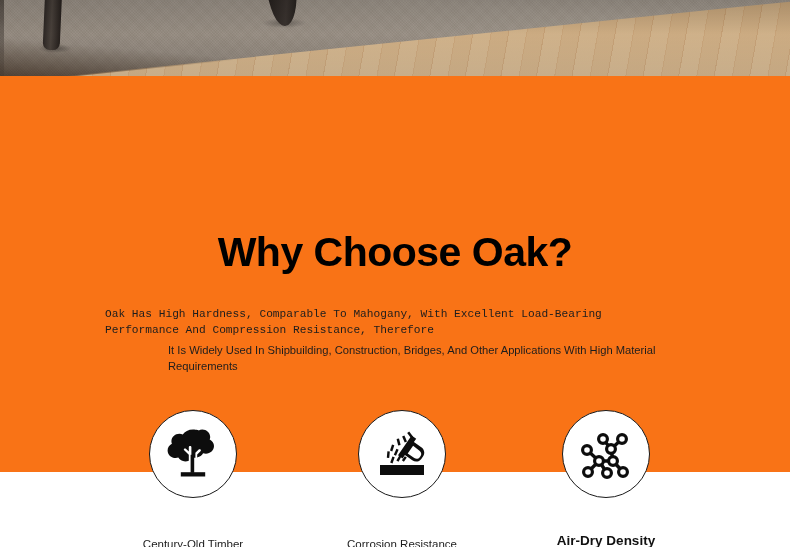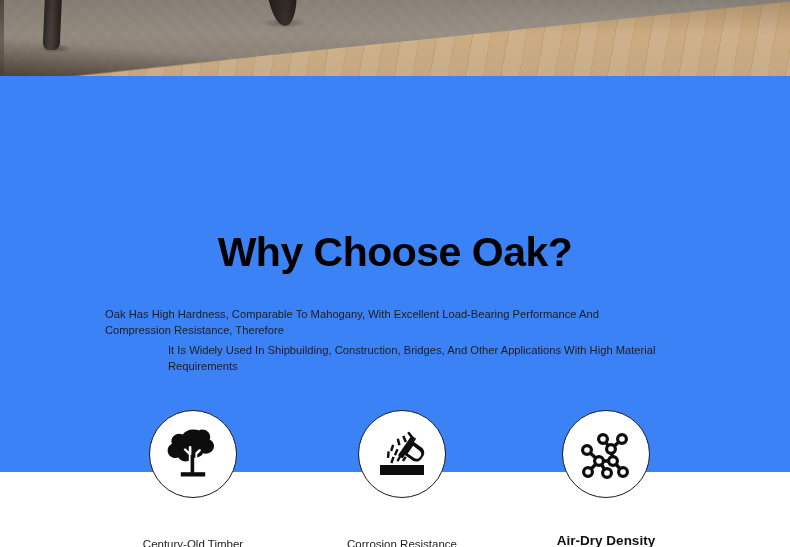--- a/index.html
+++ b/index.html
@@ -12,21 +12,21 @@
     height: 547px;
     overflow: hidden;
     font-family: "Liberation Sans", sans-serif;
     color: #1a1a1a;
   }
 
   .page {
     position: relative;
     width: 790px;
     height: 472px;
-    background: #3b82f6;
+    background: #f97316;
   }
 
   
   .hero {
     position: relative;
     width: 790px;
     height: 76px;
     overflow: hidden;
     background: #8d8376;
   }
@@ -146,20 +146,21 @@
   }
 
   .intro {
     position: absolute;
     left: 105px;
     top: 231px;
     width: 540px;
     font-size: 11.2px;
     line-height: 15.5px;
     color: #1d1d1d;
+    font-family: Liberation Mono, monospace;
   }
   .intro-line-2 {
     position: absolute;
     left: 128px;
     top: 267px;
     width: 520px;
     font-size: 11.2px;
     line-height: 15.5px;
     color: #1d1d1d;
     margin-left: 40px;

